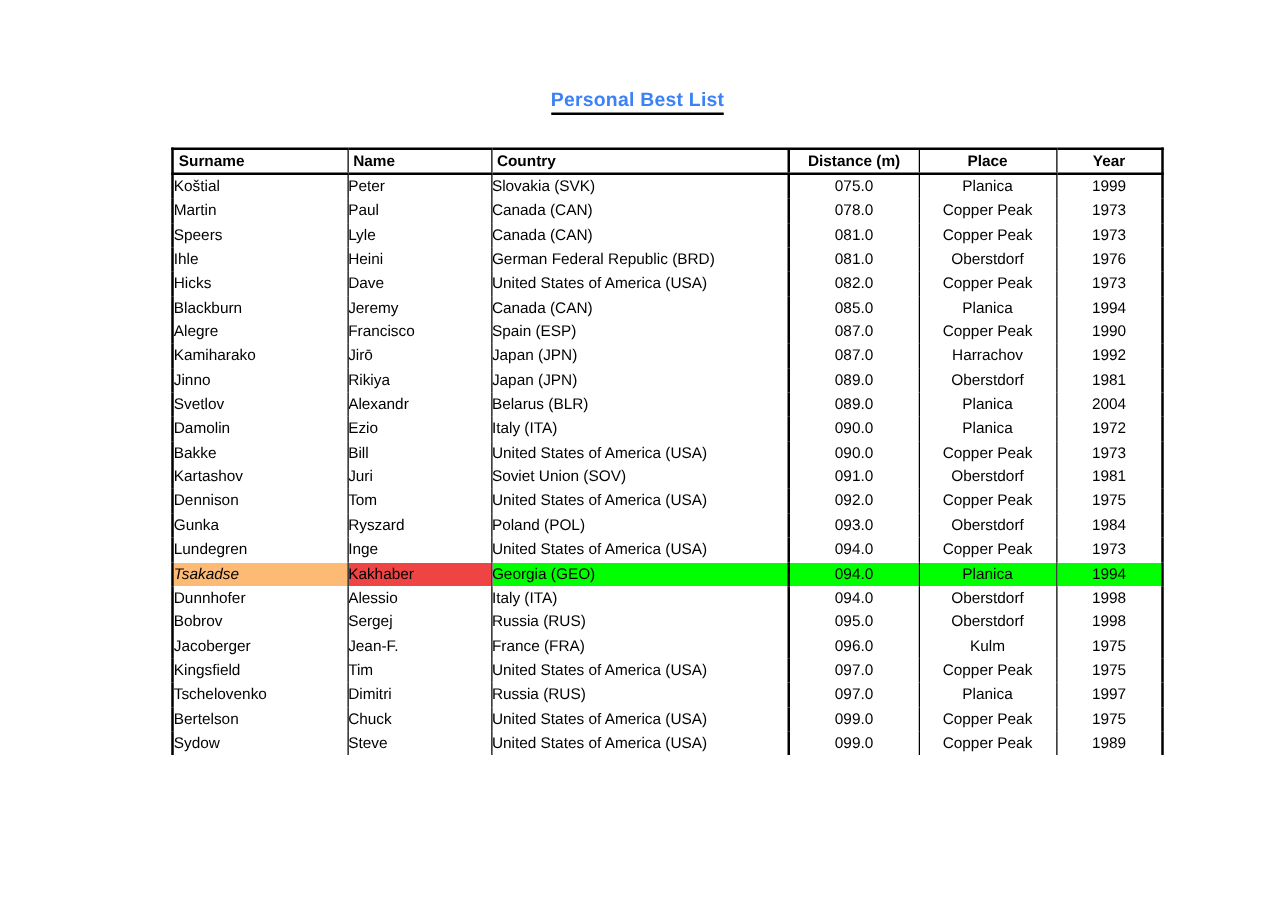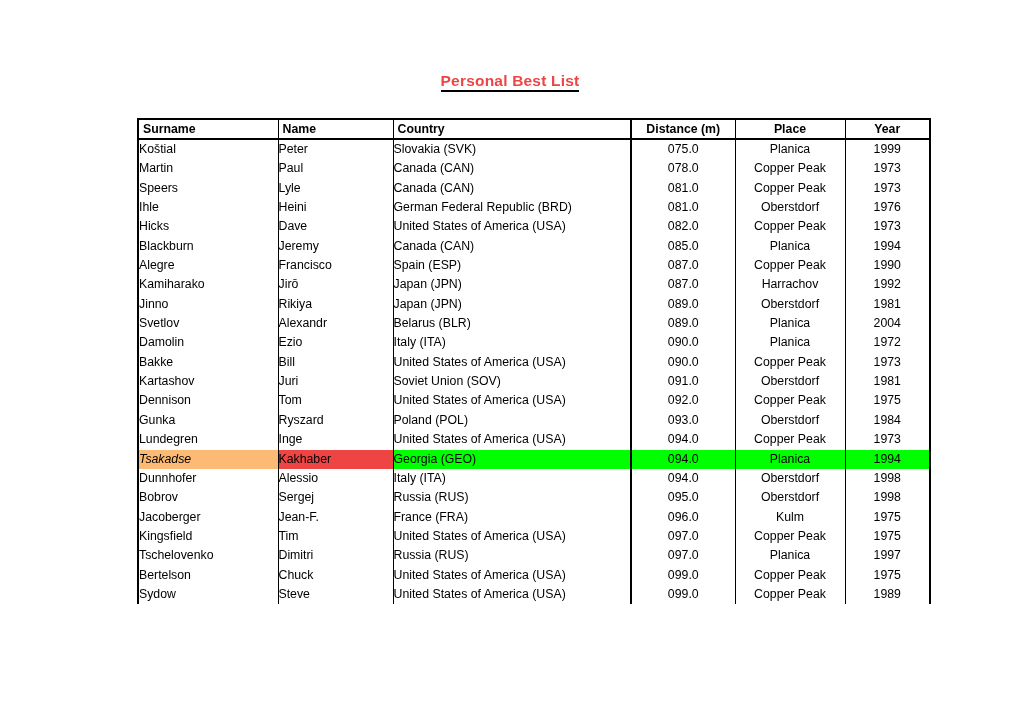--- a/index.html
+++ b/index.html
@@ -16,21 +16,21 @@
   }
 
   #page-title {
     position: absolute;
     left: 0;
     top: 72px;
     width: 1020px;
     text-align: center;
     font-size: 15.5px;
     font-weight: bold;
-    color: #ef4444;
+    color: #3b82f6;
     letter-spacing: 0.2px;
   }
   #page-title span {
     border-bottom: 2px solid #000000;
     padding-bottom: 1px;
   }
 
   #pb-table-wrap {
     position: absolute;
     left: 137px;

